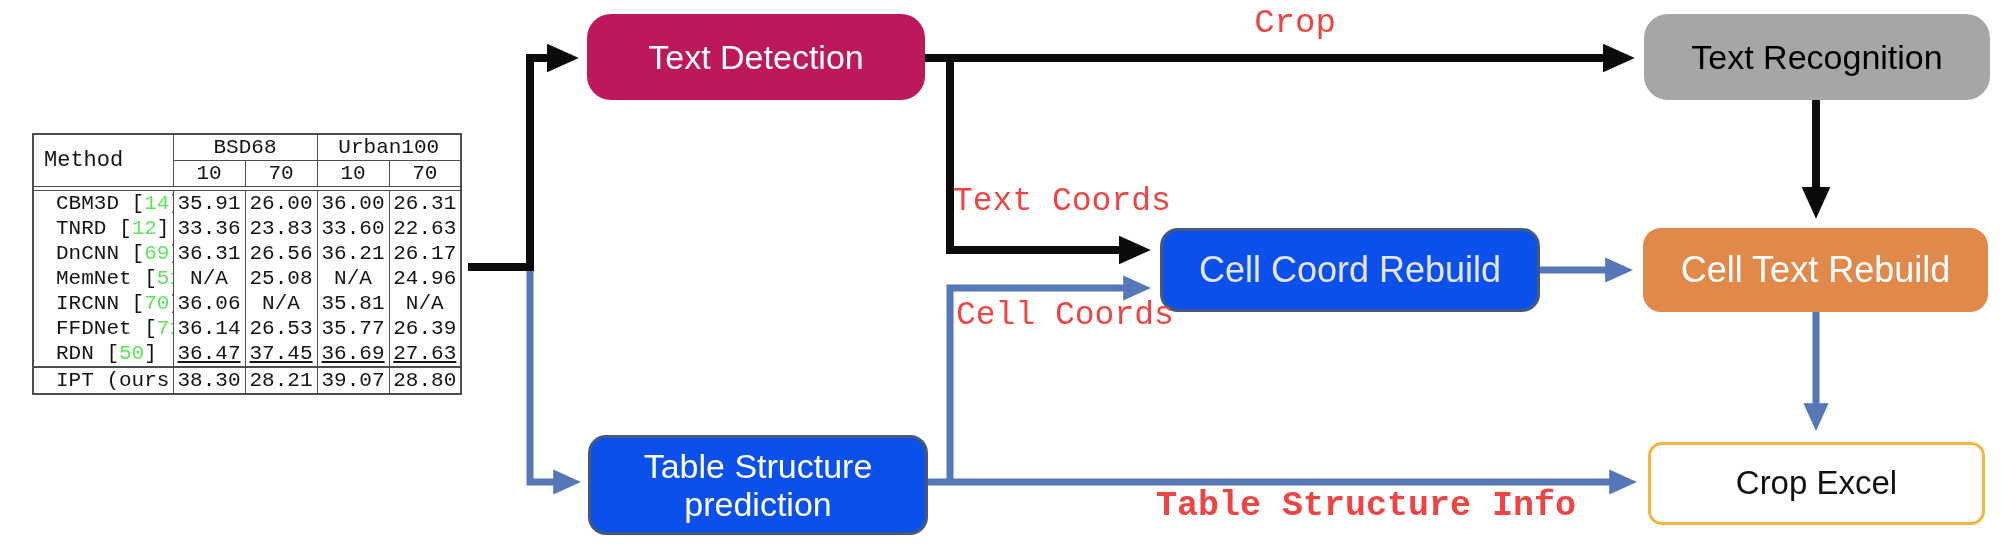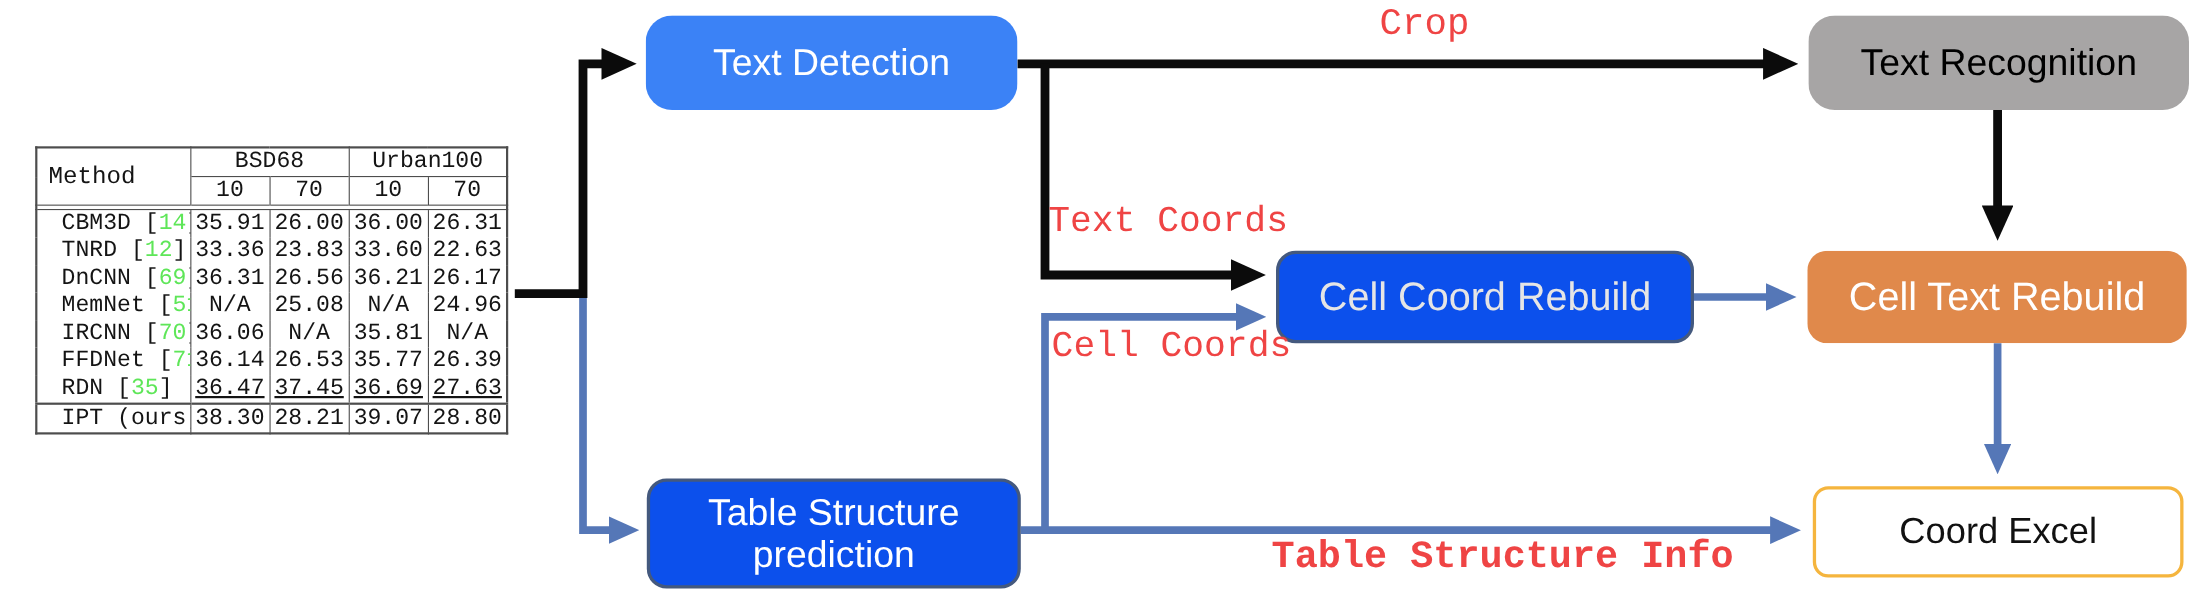--- a/index.html
+++ b/index.html
@@ -117,21 +117,21 @@
           <td class="v">N/A</td>
         </tr>
         <tr>
           <td class="method-cell">FFDNet [<span class="cite">71</span>]</td>
           <td class="v">36.14</td>
           <td class="v">26.53</td>
           <td class="v">35.77</td>
           <td class="v">26.39</td>
         </tr>
         <tr class="underline">
-          <td class="method-cell">RDN [<span class="cite">35</span>]</td>
+          <td class="method-cell">RDN [<span class="cite">50</span>]</td>
           <td class="v">36.47</td>
           <td class="v">37.45</td>
           <td class="v">36.69</td>
           <td class="v">27.63</td>
         </tr>
         <tr class="bold sep">
           <td class="method-cell">IPT (ours)</td>
           <td class="v">38.30</td>
           <td class="v">28.21</td>
           <td class="v">39.07</td>
@@ -155,25 +155,25 @@
     <path class="edge-blue" d="M950 482 V288 H1126" marker-end="url(#ah-blue)"></path>
     <path class="edge-blue" d="M1540 270 H1608" marker-end="url(#ah-blue)"></path>
     <path class="edge-blue" d="M1816 312 V406" marker-end="url(#ah-blue)"></path>
 
     <path class="edge-black" d="M468 267 H530 V58 H550" marker-end="url(#ah-black)"></path>
     <path class="edge-black" d="M925 58 H1606" marker-end="url(#ah-black)"></path>
     <path class="edge-black" d="M950 58 V250 H1122" marker-end="url(#ah-black)"></path>
     <path class="edge-black" d="M1816 100 V190" marker-end="url(#ah-black)"></path>
   </svg>
 
-  <div class="flow-node" id="node-text-detection" style="background: #3b82f6; color: rgb(255, 255, 255);">Text Detection</div>
+  <div class="flow-node" id="node-text-detection" style="background: #be185d; color: rgb(255, 255, 255);">Text Detection</div>
   <div class="flow-node" id="node-text-recognition" style="background: rgb(167, 165, 165); color: #000000;">Text Recognition</div>
   <div class="flow-node" id="node-cell-coord-rebuild" style="background: rgb(12, 80, 236); color: #e5e5e5; border-color: rgb(68, 89, 126);">Cell Coord Rebuild</div>
   <div class="flow-node" id="node-table-structure" style="background: rgb(12, 80, 236); color: rgb(255, 255, 255); border-color: rgb(68, 89, 126);">Table Structure prediction</div>
   <div class="flow-node" id="node-cell-text-rebuild" style="background: rgb(224, 137, 75); color: rgb(255, 255, 255);">Cell Text Rebuild</div>
-  <div class="flow-node" id="node-table-excel" style="background: rgb(255, 255, 255); color: rgb(17, 17, 17); border-color: rgb(245, 181, 62);">Coord Excel</div>
+  <div class="flow-node" id="node-table-excel" style="background: rgb(255, 255, 255); color: rgb(17, 17, 17); border-color: rgb(245, 181, 62);">Crop Excel</div>
 
   <div class="edge-label" id="label-crop">Crop</div>
   <div class="edge-label" id="label-text-coords">Text Coords</div>
   <div class="edge-label" id="label-cell-coords">Cell Coords</div>
   <div class="edge-label" id="label-tsi">Table Structure Info</div>
 
 </div>
 
 </body></html>

